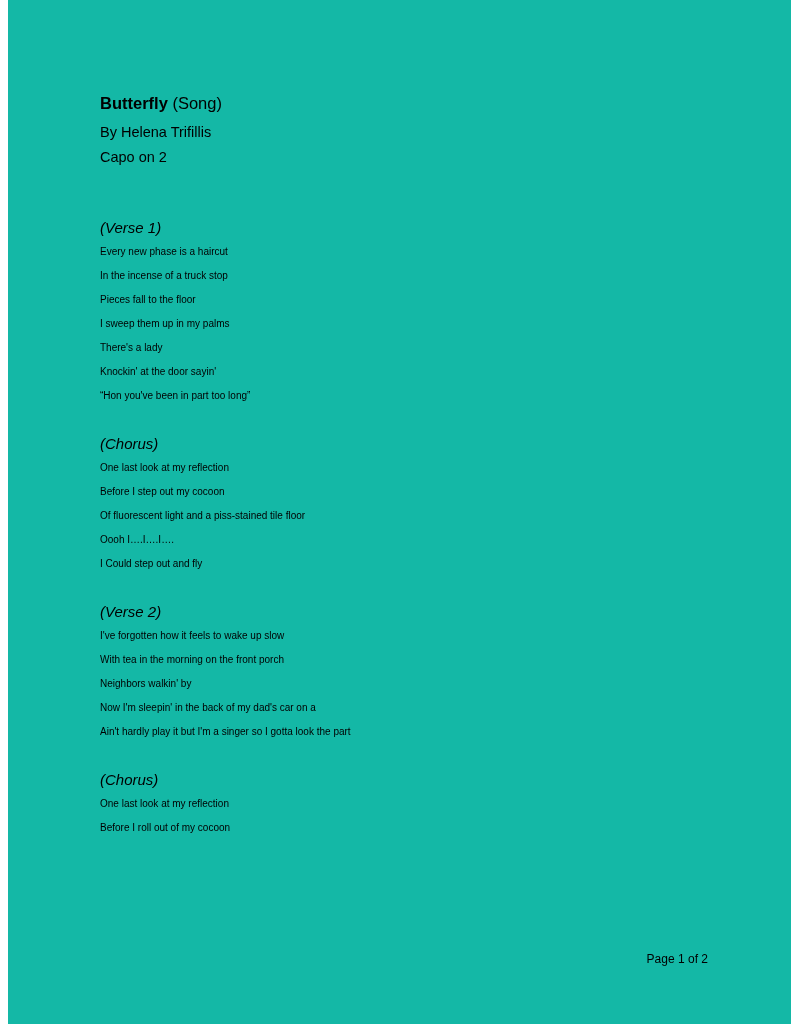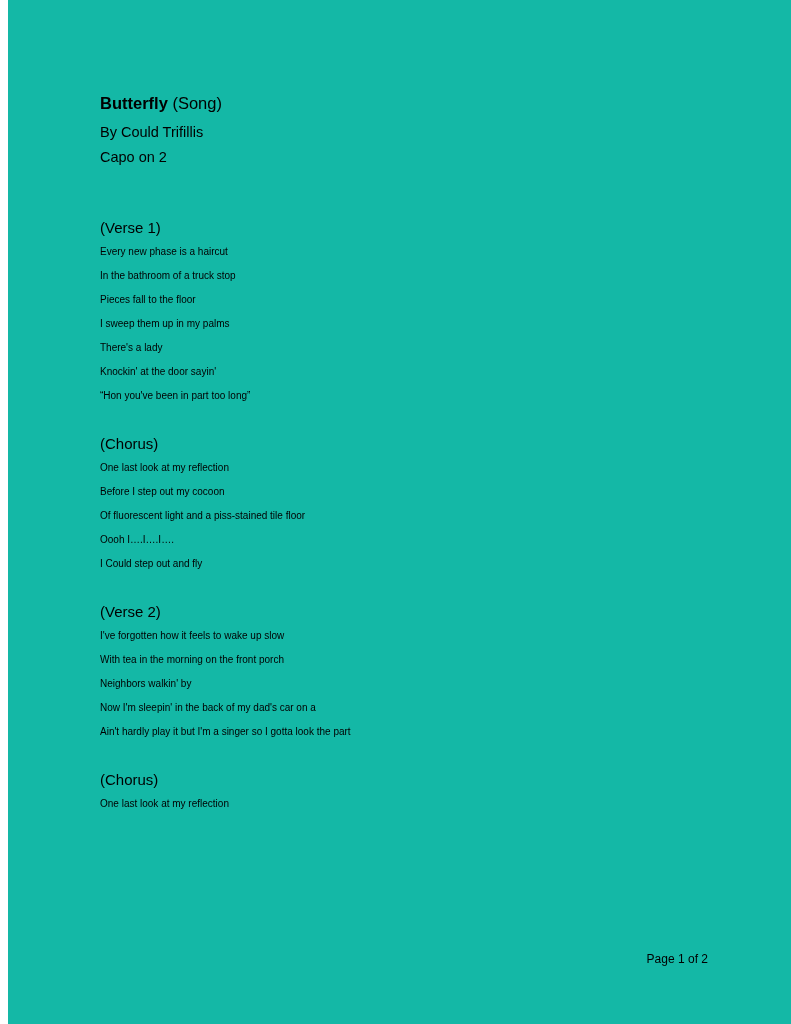--- a/index.html
+++ b/index.html
@@ -58,20 +58,21 @@
   .lyric-line {
     font-size: 10px;
     line-height: 24px;
     white-space: pre-wrap;
     margin: 0;
   }
   .section-label {
     font-size: 15px;
     line-height: 24px;
     margin: 0;
+    font-style: italic;
   }
   .footer {
     position: absolute;
     right: 91px;
     top: 951px;
     font-size: 12px;
     line-height: 16px;
     text-align: right;
     color: #000000;
   }
@@ -80,29 +81,29 @@
   }
 </style>
 </head>
 <body>
 
 <div class="page">
   <div class="content">
 
     <p class="doc-title"><span class="title-main">Butterfly</span><span class="title-sub"> (Song)</span></p>
 
-    <p class="byline">By Could Trifillis</p>
+    <p class="byline">By Helena Trifillis</p>
     <p class="capo">Capo on 2</p>
 
     <div class="blocks">
 
       <div class="section">
         <p class="section-label">(Verse 1)</p>
         <p class="lyric-line">Every new phase is a haircut</p>
-        <p class="lyric-line">In the bathroom of a truck stop</p>
+        <p class="lyric-line">In the incense of a truck stop</p>
         <p class="lyric-line">Pieces fall to the floor</p>
         <p class="lyric-line">I sweep them up in my palms</p>
         <p class="lyric-line">There's a lady</p>
         <p class="lyric-line">Knockin' at the door sayin'</p>
         <p class="lyric-line">“Hon you've been in part too long”</p>
       </div>
 
       <div class="section-gap"></div>
 
       <div class="section">
@@ -123,19 +124,20 @@
         <p class="lyric-line">Neighbors walkin' by</p>
         <p class="lyric-line">Now I'm sleepin' in the back of my dad's car on a</p>
         <p class="lyric-line">Ain't hardly play it but I'm a singer so I gotta look the part</p>
       </div>
 
       <div class="section-gap"></div>
 
       <div class="section">
         <p class="section-label">(Chorus)</p>
         <p class="lyric-line">One last look at my reflection</p>
+        <p class="lyric-line">Before I roll out of my cocoon</p>
       </div>
 
     </div>
   </div>
 
   <div class="footer">Page 1 of 2</div>
 </div>
 
 </body></html>

